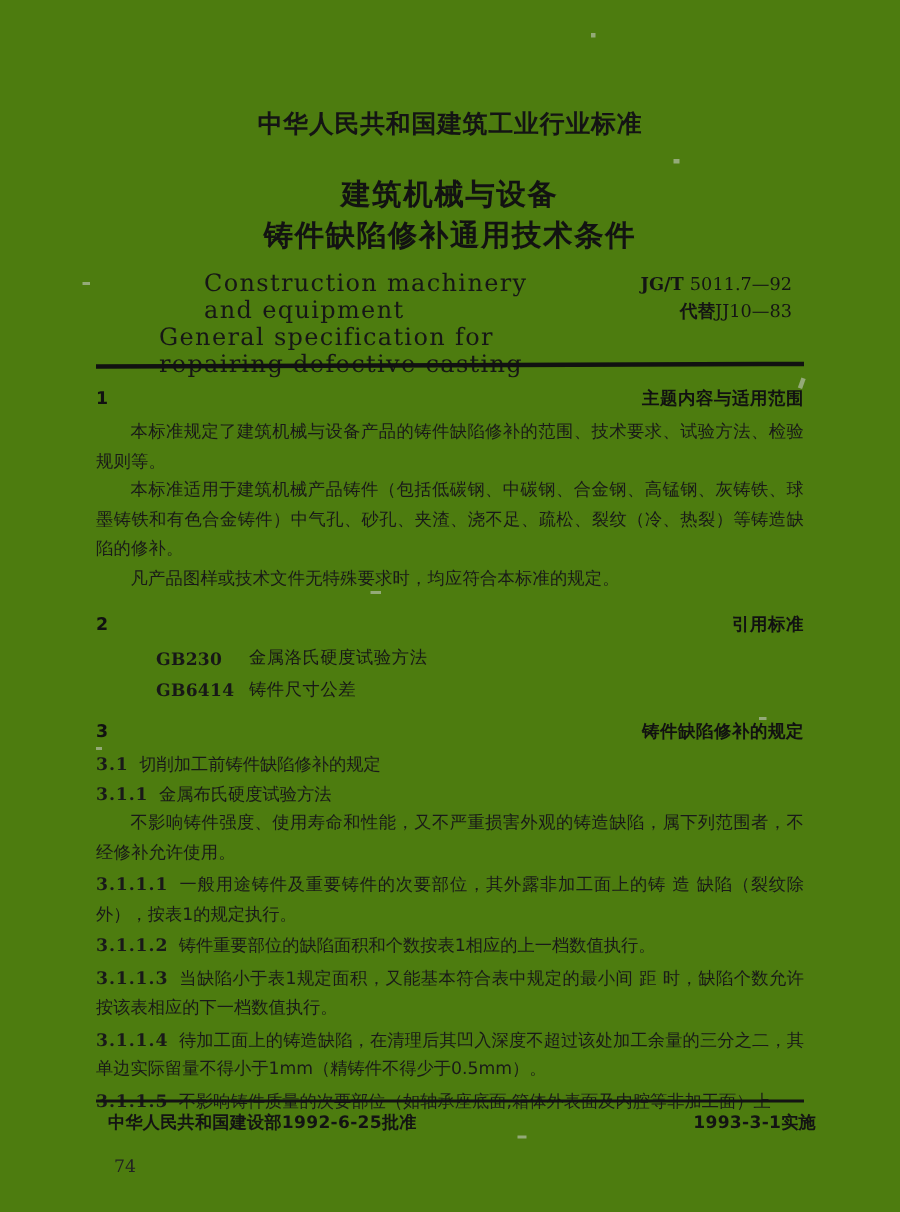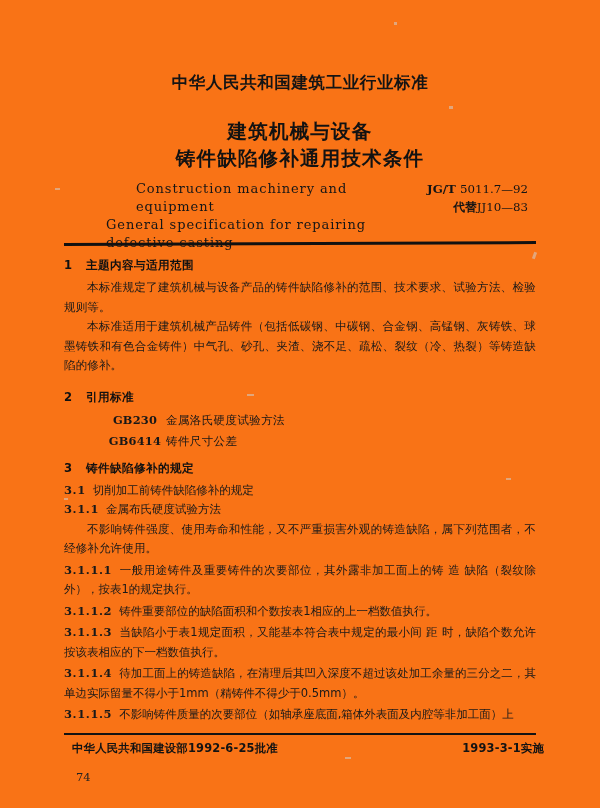--- a/index.html
+++ b/index.html
@@ -14,21 +14,21 @@
     font-family: "DejaVu Sans", sans-serif;
     color: #111111;
     overflow: hidden;
   }
 
   .page {
     position: absolute;
     left: 0; top: 0;
     width: 600px;
     height: 808px;
-    background: #f97316;
+    background: #4d7c0f;
   }
 
   
   .masthead {
     position: absolute;
     left: 0;
     top: 72px;
     width: 600px;
     text-align: center;
   }
@@ -41,41 +41,41 @@
   }
 
   .doc-title {
     position: absolute;
     left: 0;
     top: 118px;
     width: 600px;
     text-align: center;
   }
   .doc-title .t-line {
-    font-family: Liberation Sans, sans-serif;
+    font-family: Liberation Mono, monospace;
     font-size: 19.5px;
     font-weight: bold;
     letter-spacing: 1.2px;
     line-height: 27px;
     color: #121212;
   }
 
   
   .subtitle-row {
     position: absolute;
     left: 72px;
     top: 180px;
     width: 458px;
     display: flex;
     justify-content: space-between;
     align-items: flex-start;
   }
   .en-titles {
     font-family: "DejaVu Serif", serif;
-    font-size: 13px;
+    font-size: 16px;
     line-height: 18px;
     letter-spacing: 0.9px;
     color: #161616;
     text-align: left;
     padding-left: 34px;
   }
   .en-titles .en-1 { padding-left: 30px; }
   .std-numbers {
     font-family: "DejaVu Serif", serif;
     font-size: 11.8px;
@@ -116,42 +116,41 @@
     font-weight: bold;
     color: #111111;
     letter-spacing: 0.4px;
     margin: 0 0 5px 0;
     display: flex;
   }
   .sec-head .num {
     width: 22px;
     flex: 0 0 22px;
   }
-  .sec-head .txt { flex: 1; }
+  .sec-head .txt { flex: 1; text-align: right; }
 
   .para {
     font-family: "DejaVu Sans", sans-serif;
     font-size: 11.5px;
     line-height: 19.5px;
     color: #191919;
     letter-spacing: 0.15px;
     text-align: justify;
     margin: 0;
     text-indent: 23px;
   }
 
   .gap-sm { height: 9px; }
   .gap-md { height: 14px; }
 
   
   .ref-list {
     margin: 4px 0 0 0;
     padding: 0;
     list-style: none;
-    text-align: center;
   }
   .ref-item {
     display: flex;
     font-size: 11.5px;
     line-height: 21px;
     color: #171717;
     padding-left: 40px;
   }
   .ref-item .ref-code {
     font-family: "DejaVu Serif", serif;
@@ -268,20 +267,21 @@
   <div class="head-rule"></div>
 
   <div class="body-area">
 
     <div class="sec-head">
       <span class="num">1</span>
       <span class="txt">主题内容与适用范围</span>
     </div>
     <p class="para">本标准规定了建筑机械与设备产品的铸件缺陷修补的范围、技术要求、试验方法、检验规则等。</p>
     <p class="para">本标准适用于建筑机械产品铸件（包括低碳钢、中碳钢、合金钢、高锰钢、灰铸铁、球墨铸铁和有色合金铸件）中气孔、砂孔、夹渣、浇不足、疏松、裂纹（冷、热裂）等铸造缺陷的修补。</p>
+    <p class="para">凡产品图样或技术文件无特殊要求时，均应符合本标准的规定。</p>
 
     <div class="gap-md"></div>
 
     <div class="sec-head">
       <span class="num">2</span>
       <span class="txt">引用标准</span>
     </div>
     <ul class="ref-list">
       <li class="ref-item">
         <span class="ref-code">GB230</span>

